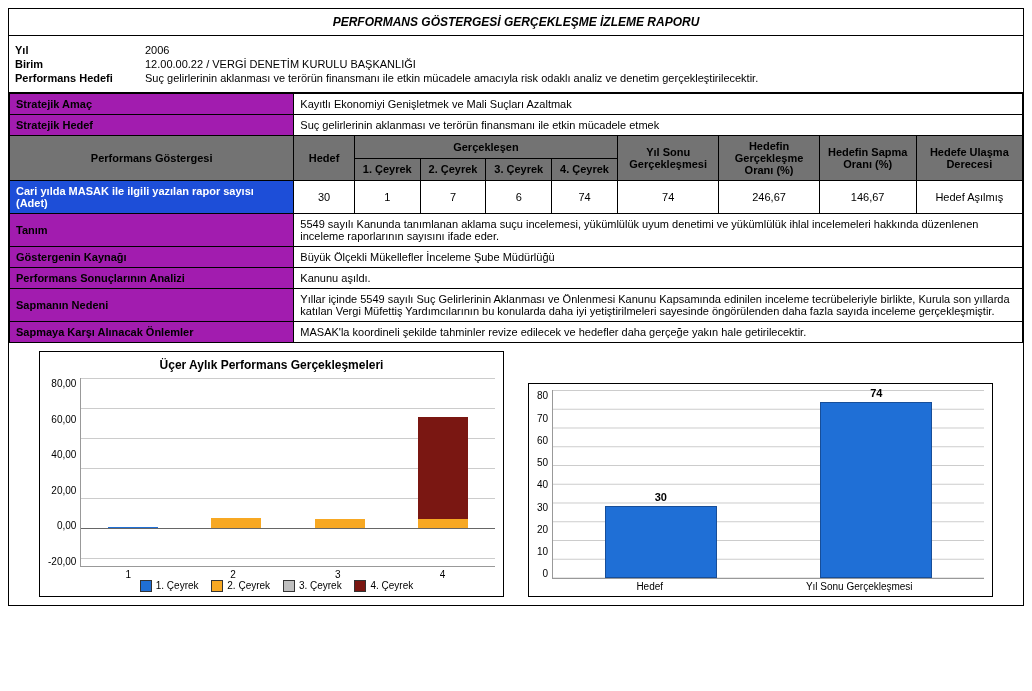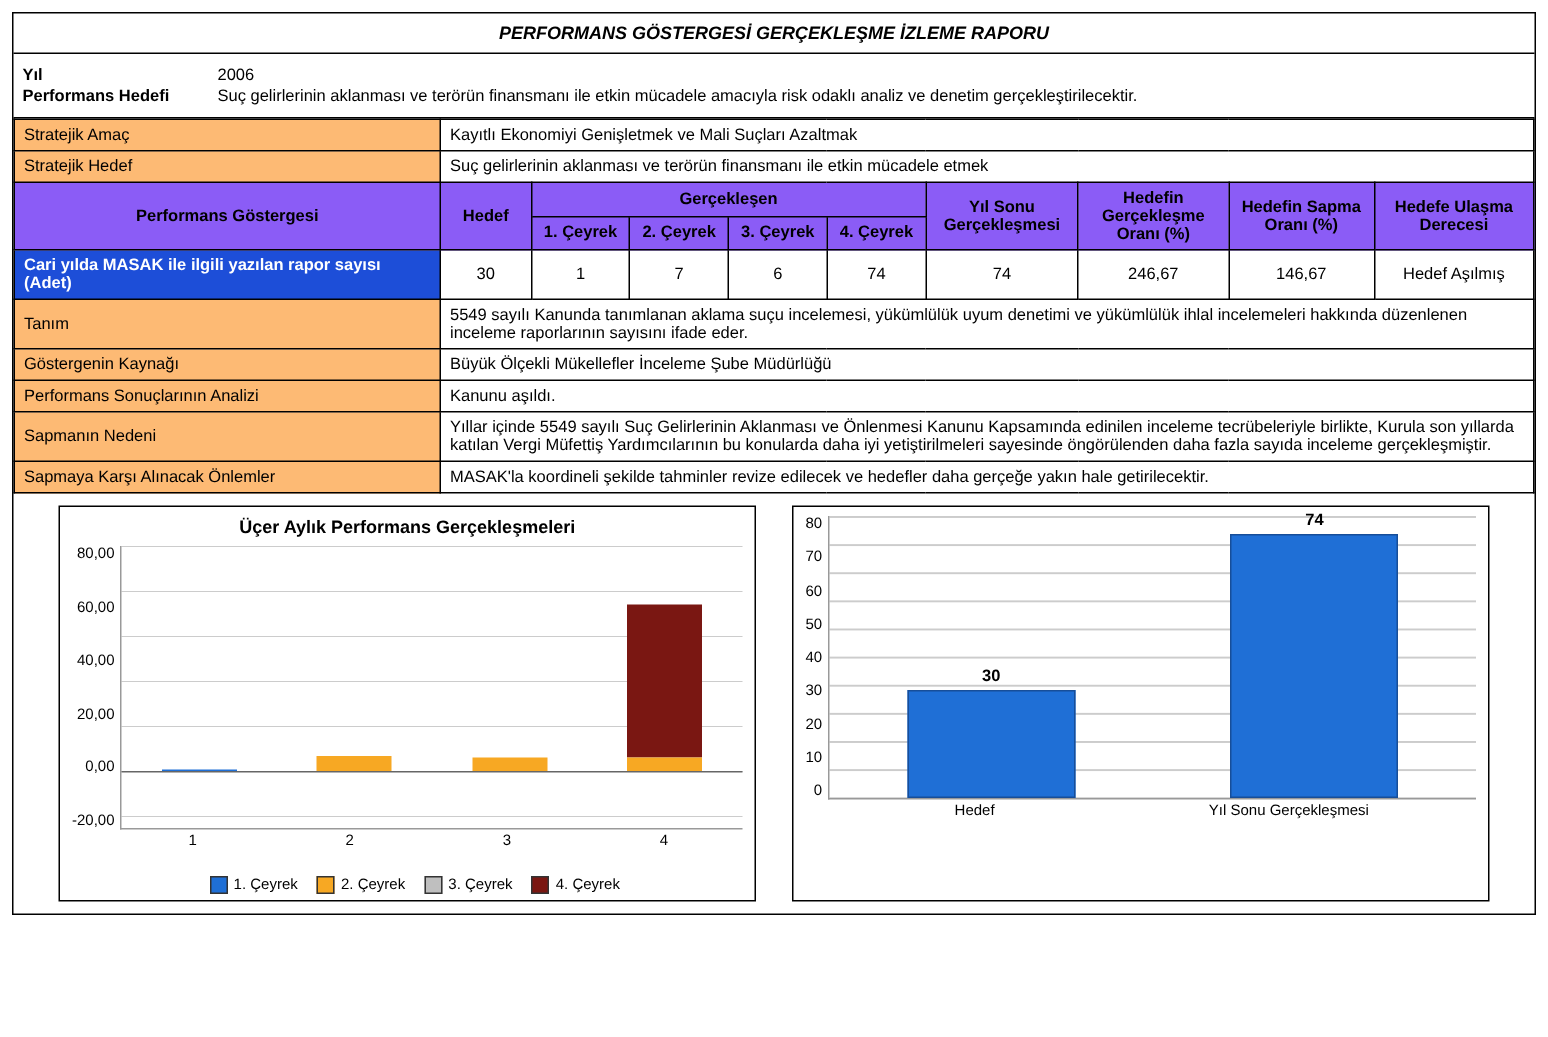--- a/index.html
+++ b/index.html
@@ -36,41 +36,42 @@
   table.grid {
     width: 100%;
     border-collapse: collapse;
   }
   table.grid td, table.grid th {
     border: 1px solid black;
     padding: 4px 6px;
     vertical-align: middle;
   }
   .gray-label {
-    background: #fdba74;
-    font-weight: normal;
+    background: #a21caf;
+    font-weight: bold;
     width: 300px;
   }
   .yellow {
-    background: #8b5cf6;
+    background: #737373;
     font-weight: bold;
     text-align: center;
   }
   .blue-row {
     background: #1d4ed8;
     color: white;
     font-weight: bold;
   }
   .data-cell {
     text-align: center;
   }
   .charts {
     display: flex;
     gap: 24px;
     padding: 8px 30px 8px 30px;
+    align-items: flex-end;
   }
   .chart-box {
     border: 1px solid black;
     flex: 1;
     padding: 6px 8px 4px 8px;
   }
   .chart-title {
     text-align: center;
     font-weight: bold;
     font-size: 12px;
@@ -120,21 +121,21 @@
   .x-labels {
     display:flex;
     justify-content:space-around;
     font-size:10px;
     margin-top:2px;
     margin-left:28px;
   }
   .legend {
     text-align:center;
     font-size:10px;
-    margin-top:18px;
+    margin-top:0;
   }
   .lg-sw { display:inline-block;width:10px;height:10px;margin:0 4px 0 10px;vertical-align:middle;border:1px solid #333;}
   .single-bar {
     width:110px;
     background:#1f6fd6;
     border:1px solid #174e99;
     position:relative;
   }
   .bar-label-top {
     position:absolute;
@@ -149,20 +150,24 @@
 </head>
 <body>
 
 <div class="outer">
   <div class="title">PERFORMANS GÖSTERGESİ GERÇEKLEŞME İZLEME RAPORU</div>
 
   <div class="header-block">
     <div class="header-row">
       <div class="header-label">Yıl</div>
       <div>2006</div>
+    </div>
+    <div class="header-row">
+      <div class="header-label">Birim</div>
+      <div>12.00.00.22 / VERGİ DENETİM KURULU BAŞKANLIĞI</div>
     </div>
     <div class="header-row">
       <div class="header-label">Performans Hedefi</div>
       <div>Suç gelirlerinin aklanması ve terörün finansmanı ile etkin mücadele amacıyla risk odaklı analiz ve denetim gerçekleştirilecektir.</div>
     </div>
   </div>
 
   <table class="grid">
     <tbody>
         <tr>

